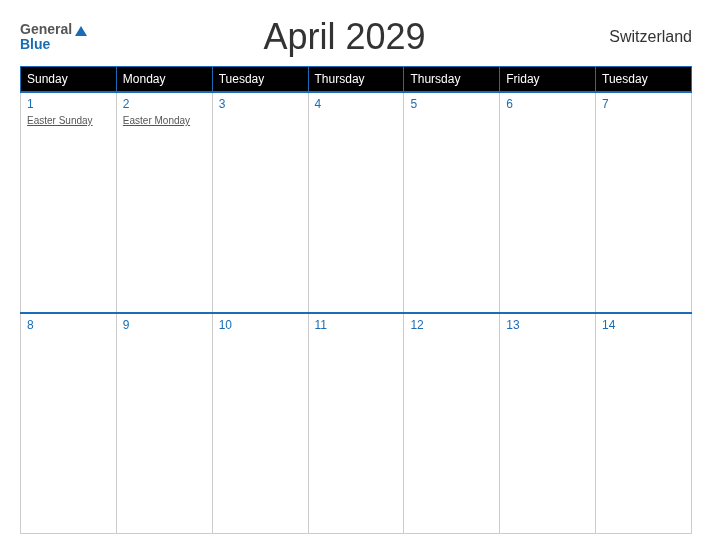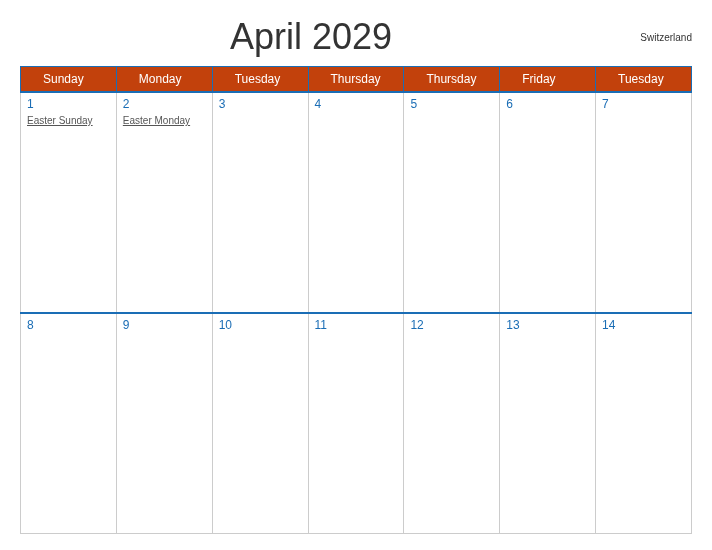--- a/index.html
+++ b/index.html
@@ -34,38 +34,38 @@
       align-items: center;
     }
     .title {
       font-size: 36px;
       font-weight: normal;
       color: #333;
       text-align: center;
       flex: 1;
     }
     .country {
-      font-size: 10px;
+      font-size: 16px;
       color: #333;
       text-align: right;
       min-width: 90px;
     }
     .calendar {
       flex: 1;
       border: 1px solid #ccc;
       border-collapse: collapse;
       width: 100%;
       table-layout: fixed;
     }
     .calendar thead tr th {
-      background-color: #c2410c;
+      background-color: #000000;
       color: #fff;
       font-size: 12px;
       font-weight: normal;
-      padding: 5px 22px;
+      padding: 5px 6px;
       text-align: left;
       border: 1px solid #1a6db5;
     }
     .calendar tbody tr td {
       border: 1px solid #ccc;
       vertical-align: top;
       padding: 4px 6px;
       height: 78px;
       font-size: 12px;
       color: #555;
@@ -91,20 +91,29 @@
       border-collapse: collapse;
       width: 100%;
       table-layout: fixed;
     }
   </style>
 </head>
 <body>
 
 <div class="page">
   <div class="header">
+    <div class="logo">
+      <div class="logo-row">
+        <span style="font-size:14px;font-weight:bold;color:#555;">General</span>
+        <span style="display:inline-block;width:0;height:0;border-left:6px solid transparent;border-right:6px solid transparent;border-bottom:10px solid #1a6db5;margin-left:3px;margin-top:4px;"></span>
+      </div>
+      <div>
+        <span style="font-size:14px;font-weight:bold;color:#1a6db5;">Blue</span>
+      </div>
+    </div>
     <div class="title">April 2029</div>
     <div class="country">Switzerland</div>
   </div>
 
   <table class="calendar">
     <thead>
       <tr>
         <th>Sunday</th>
         <th>Monday</th>
         <th>Tuesday</th>

